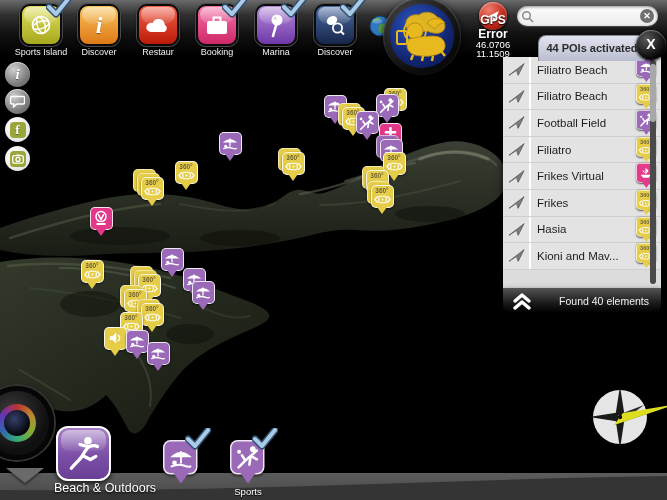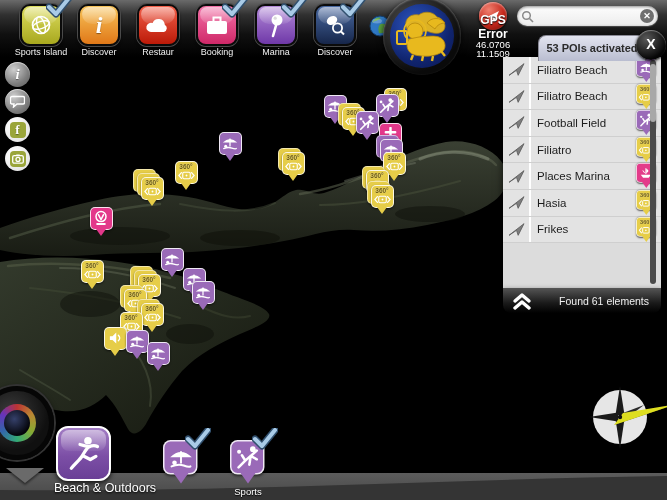--- a/index.html
+++ b/index.html
@@ -564,21 +564,21 @@
 
   <div class="abs" id="searchbox">
     <svg width="13" height="13" viewBox="0 0 13 13" style="flex:0 0 13px">
       <circle cx="5.5" cy="5.5" r="3.8" fill="none" stroke="#8a8a8a" stroke-width="1.5"></circle>
       <path d="M8.5,8.5 L12,12" stroke="#8a8a8a" stroke-width="1.6"></path>
     </svg>
     <input value="" placeholder="" style="">
     <div id="search-clear">✕</div>
   </div>
 
-  <div class="abs" id="poi-tab">53 POIs activated</div>
+  <div class="abs" id="poi-tab">44 POIs activated</div>
   <div class="abs" id="panel-close">X</div>
   <div class="abs" id="panel">
       <div class="prow">
         <div class="arr">
        <svg width="17" height="15" viewBox="0 0 20 18">
             <path d="M1,16 L19,2 L12,16 L10,10 Z" fill="#7d7d7d" stroke="#5a5a5a" stroke-width="1" stroke-linejoin="round"></path>
           </svg>
      </div>
      <div class="nm">Filiatro Beach</div>
      <div class="ric">
@@ -658,31 +658,53 @@
             </div>
           </div>
      </div>
       </div>
       <div class="prow">
         <div class="arr">
        <svg width="17" height="15" viewBox="0 0 20 18">
             <path d="M1,16 L19,2 L12,16 L10,10 Z" fill="#7d7d7d" stroke="#5a5a5a" stroke-width="1" stroke-linejoin="round"></path>
           </svg>
      </div>
-     <div class="nm">Places Marina</div>
+     <div class="nm">Frikes Virtual</div>
      <div class="ric">
        <div class="marker mini">
             <div class="mbox front" style="background:#e33b8a">
               <svg width="17" height="16" viewBox="0 0 20 16">
                 <path d="M3,10 L17,10 L13.8,14 L6.2,14 Z" fill="#fff"></path>
                 <path d="M10,1 L10,9" stroke="#fff" stroke-width="1.3"></path>
                 <path d="M10.5,1.8 Q16.5,4.8 10.5,8 Z" fill="#fff"></path>
                 <path d="M9.5,8 Q5,6 5.5,3 Z" fill="#fff"></path>
               </svg>
               <div class="ptr" style="border-top-color:#e33b8a"></div>
+            </div>
+          </div>
+     </div>
+      </div>
+      <div class="prow">
+        <div class="arr">
+       <svg width="17" height="15" viewBox="0 0 20 18">
+            <path d="M1,16 L19,2 L12,16 L10,10 Z" fill="#7d7d7d" stroke="#5a5a5a" stroke-width="1" stroke-linejoin="round"></path>
+          </svg>
+     </div>
+     <div class="nm">Frikes</div>
+     <div class="ric">
+       <div class="marker mini">
+            <div class="mbox front" style="background:#e6cd48">
+              <div class="deg">360°</div>
+              <svg width="17" height="9" viewBox="0 0 20 10">
+                <path d="M4,1.5 L1,5 L4,8.5" fill="none" stroke="#fff" stroke-linecap="round" stroke-width="1.4"></path>
+                <path d="M16,1.5 L19,5 L16,8.5" fill="none" stroke="#fff" stroke-linecap="round" stroke-width="1.4"></path>
+                <rect x="5.6" y="1.2" width="8.8" height="7.6" rx="1.4" fill="none" stroke="#fff" stroke-width="1.3"></rect>
+                <circle cx="10" cy="5" r="1.1" fill="#fff"></circle>
+              </svg>
+              <div class="ptr" style="border-top-color:#e6cd48"></div>
             </div>
           </div>
      </div>
       </div>
       <div class="prow">
         <div class="arr">
        <svg width="17" height="15" viewBox="0 0 20 18">
             <path d="M1,16 L19,2 L12,16 L10,10 Z" fill="#7d7d7d" stroke="#5a5a5a" stroke-width="1" stroke-linejoin="round"></path>
           </svg>
      </div>
@@ -701,21 +723,21 @@
             </div>
           </div>
      </div>
       </div>
       <div class="prow">
         <div class="arr">
        <svg width="17" height="15" viewBox="0 0 20 18">
             <path d="M1,16 L19,2 L12,16 L10,10 Z" fill="#7d7d7d" stroke="#5a5a5a" stroke-width="1" stroke-linejoin="round"></path>
           </svg>
      </div>
-     <div class="nm">Frikes</div>
+     <div class="nm">Kioni and Mav...</div>
      <div class="ric">
        <div class="marker mini">
             <div class="mbox front" style="background:#e6cd48">
               <div class="deg">360°</div>
               <svg width="17" height="9" viewBox="0 0 20 10">
                 <path d="M4,1.5 L1,5 L4,8.5" fill="none" stroke="#fff" stroke-linecap="round" stroke-width="1.4"></path>
                 <path d="M16,1.5 L19,5 L16,8.5" fill="none" stroke="#fff" stroke-linecap="round" stroke-width="1.4"></path>
                 <rect x="5.6" y="1.2" width="8.8" height="7.6" rx="1.4" fill="none" stroke="#fff" stroke-width="1.3"></rect>
                 <circle cx="10" cy="5" r="1.1" fill="#fff"></circle>
               </svg>
@@ -726,21 +748,21 @@
       </div>
     </div>
   <div class="abs" id="pscroll">
     <div id="pthumb"></div>
   </div>
   <div class="abs" id="pfooter">
     <svg id="chevrons" width="22" height="18" viewBox="0 0 22 18">
       <path d="M4,9 L11,3 L18,9" fill="none" stroke="#fff" stroke-width="3.4" stroke-linecap="round" stroke-linejoin="round"></path>
       <path d="M4,16 L11,10 L18,16" fill="none" stroke="#fff" stroke-width="3.4" stroke-linecap="round" stroke-linejoin="round"></path>
     </svg>
-    <div class="ftxt">Found 61 elements</div>
+    <div class="ftxt">Found 40 elements</div>
   </div>
 
   <div class="abs" id="left-tools" style="left:0;top:0;">
       <div class="ltool gray" style="top: 62px;">
         <span class="ii">i</span>
       </div>
       <div class="ltool gray" style="top: 89px;">
         <svg width="15" height="13" viewBox="0 0 15 13">
           <path d="M2,1.5 h11 a1.5,1.5 0 0 1 1.5,1.5 v4.5 a1.5,1.5 0 0 1 -1.5,1.5 h-6 l-3.5,3 l0.5,-3 h-2 a1.5,1.5 0 0 1 -1.5,-1.5 v-4.5 a1.5,1.5 0 0 1 1.5,-1.5 Z" fill="none" stroke="#fff" stroke-width="1.4"></path>
         </svg>

